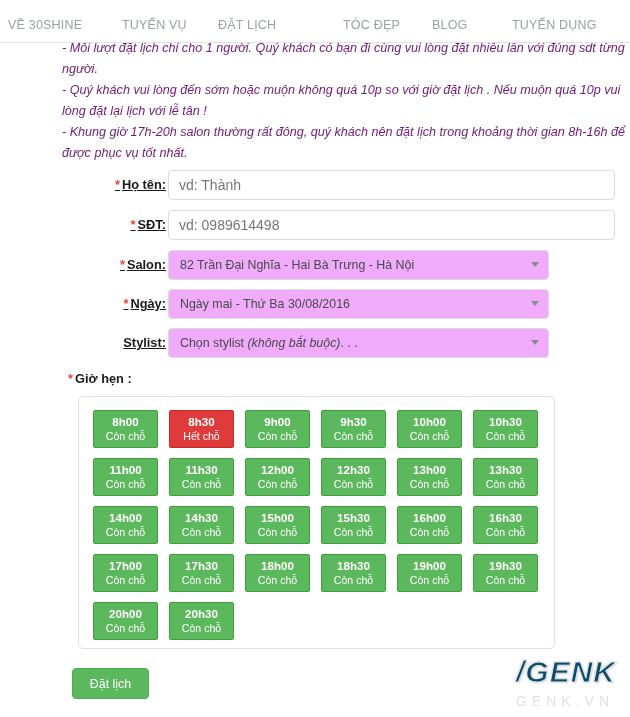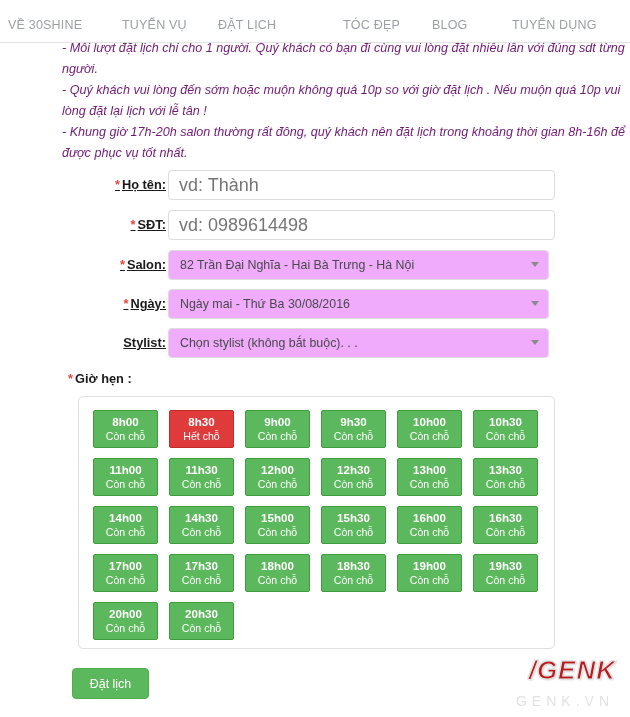--- a/index.html
+++ b/index.html
@@ -72,27 +72,27 @@
     color: #1a1a1a;
     line-height: 30px;
     white-space: nowrap;
     text-decoration: underline;
   }
   .req { color: #e8453c; font-weight: bold; margin-right: 2px; }
 
   .ctrl {
     position: absolute;
     left: 168px;
-    width: 387px;
+    width: 447px;
     height: 30px;
     border: 1px solid #dcdcdc;
     border-radius: 4px;
     background: #ffffff;
     font-family: "Liberation Sans", sans-serif;
-    font-size: 18px;
+    font-size: 14px;
     color: #404040;
     padding: 0 10px;
     line-height: 28px;
   }
   .select-ctrl {
     position: absolute;
     left: 168px;
     width: 381px;
     height: 30px;
     border: 1px solid #dcdcdc;
@@ -103,20 +103,21 @@
   .select-ctrl .sel-value {
     position: absolute;
     left: 11px;
     top: 0;
     line-height: 28px;
     font-size: 12.4px;
     color: #4a4a4a;
     white-space: nowrap;
   }
   .select-ctrl .sel-hint {
+    font-style: italic;
     color: #4a4a4a;
   }
   .caret {
     position: absolute;
     right: 9px;
     top: 11px;
     width: 0; height: 0;
     border-left: 4px solid transparent;
     border-right: 4px solid transparent;
     border-top: 5px solid #8a8a8a;
@@ -193,25 +194,25 @@
     bottom: 2px;
     width: 190px;
     height: 62px;
     pointer-events: none;
     user-select: none;
   }
   #wm-main {
     position: absolute;
     right: 8px;
     top: 2px;
-    font-size: 26px;
+    font-size: 30px;
     font-weight: bold;
     font-style: italic;
     letter-spacing: 1px;
-    color: #b91c1c;
+    color: #0c4a6e;
     text-shadow: 0 0 1px #d8d8d8, 1px 1px 2px #d0d0d0, -1px -1px 1px #e8e8e8;
     -webkit-text-stroke: 1px #e6e6e6;
   }
   #wm-sub {
     position: absolute;
     right: 10px;
     top: 40px;
     font-size: 14px;
     letter-spacing: 5px;
     color: #e2e2e2;

